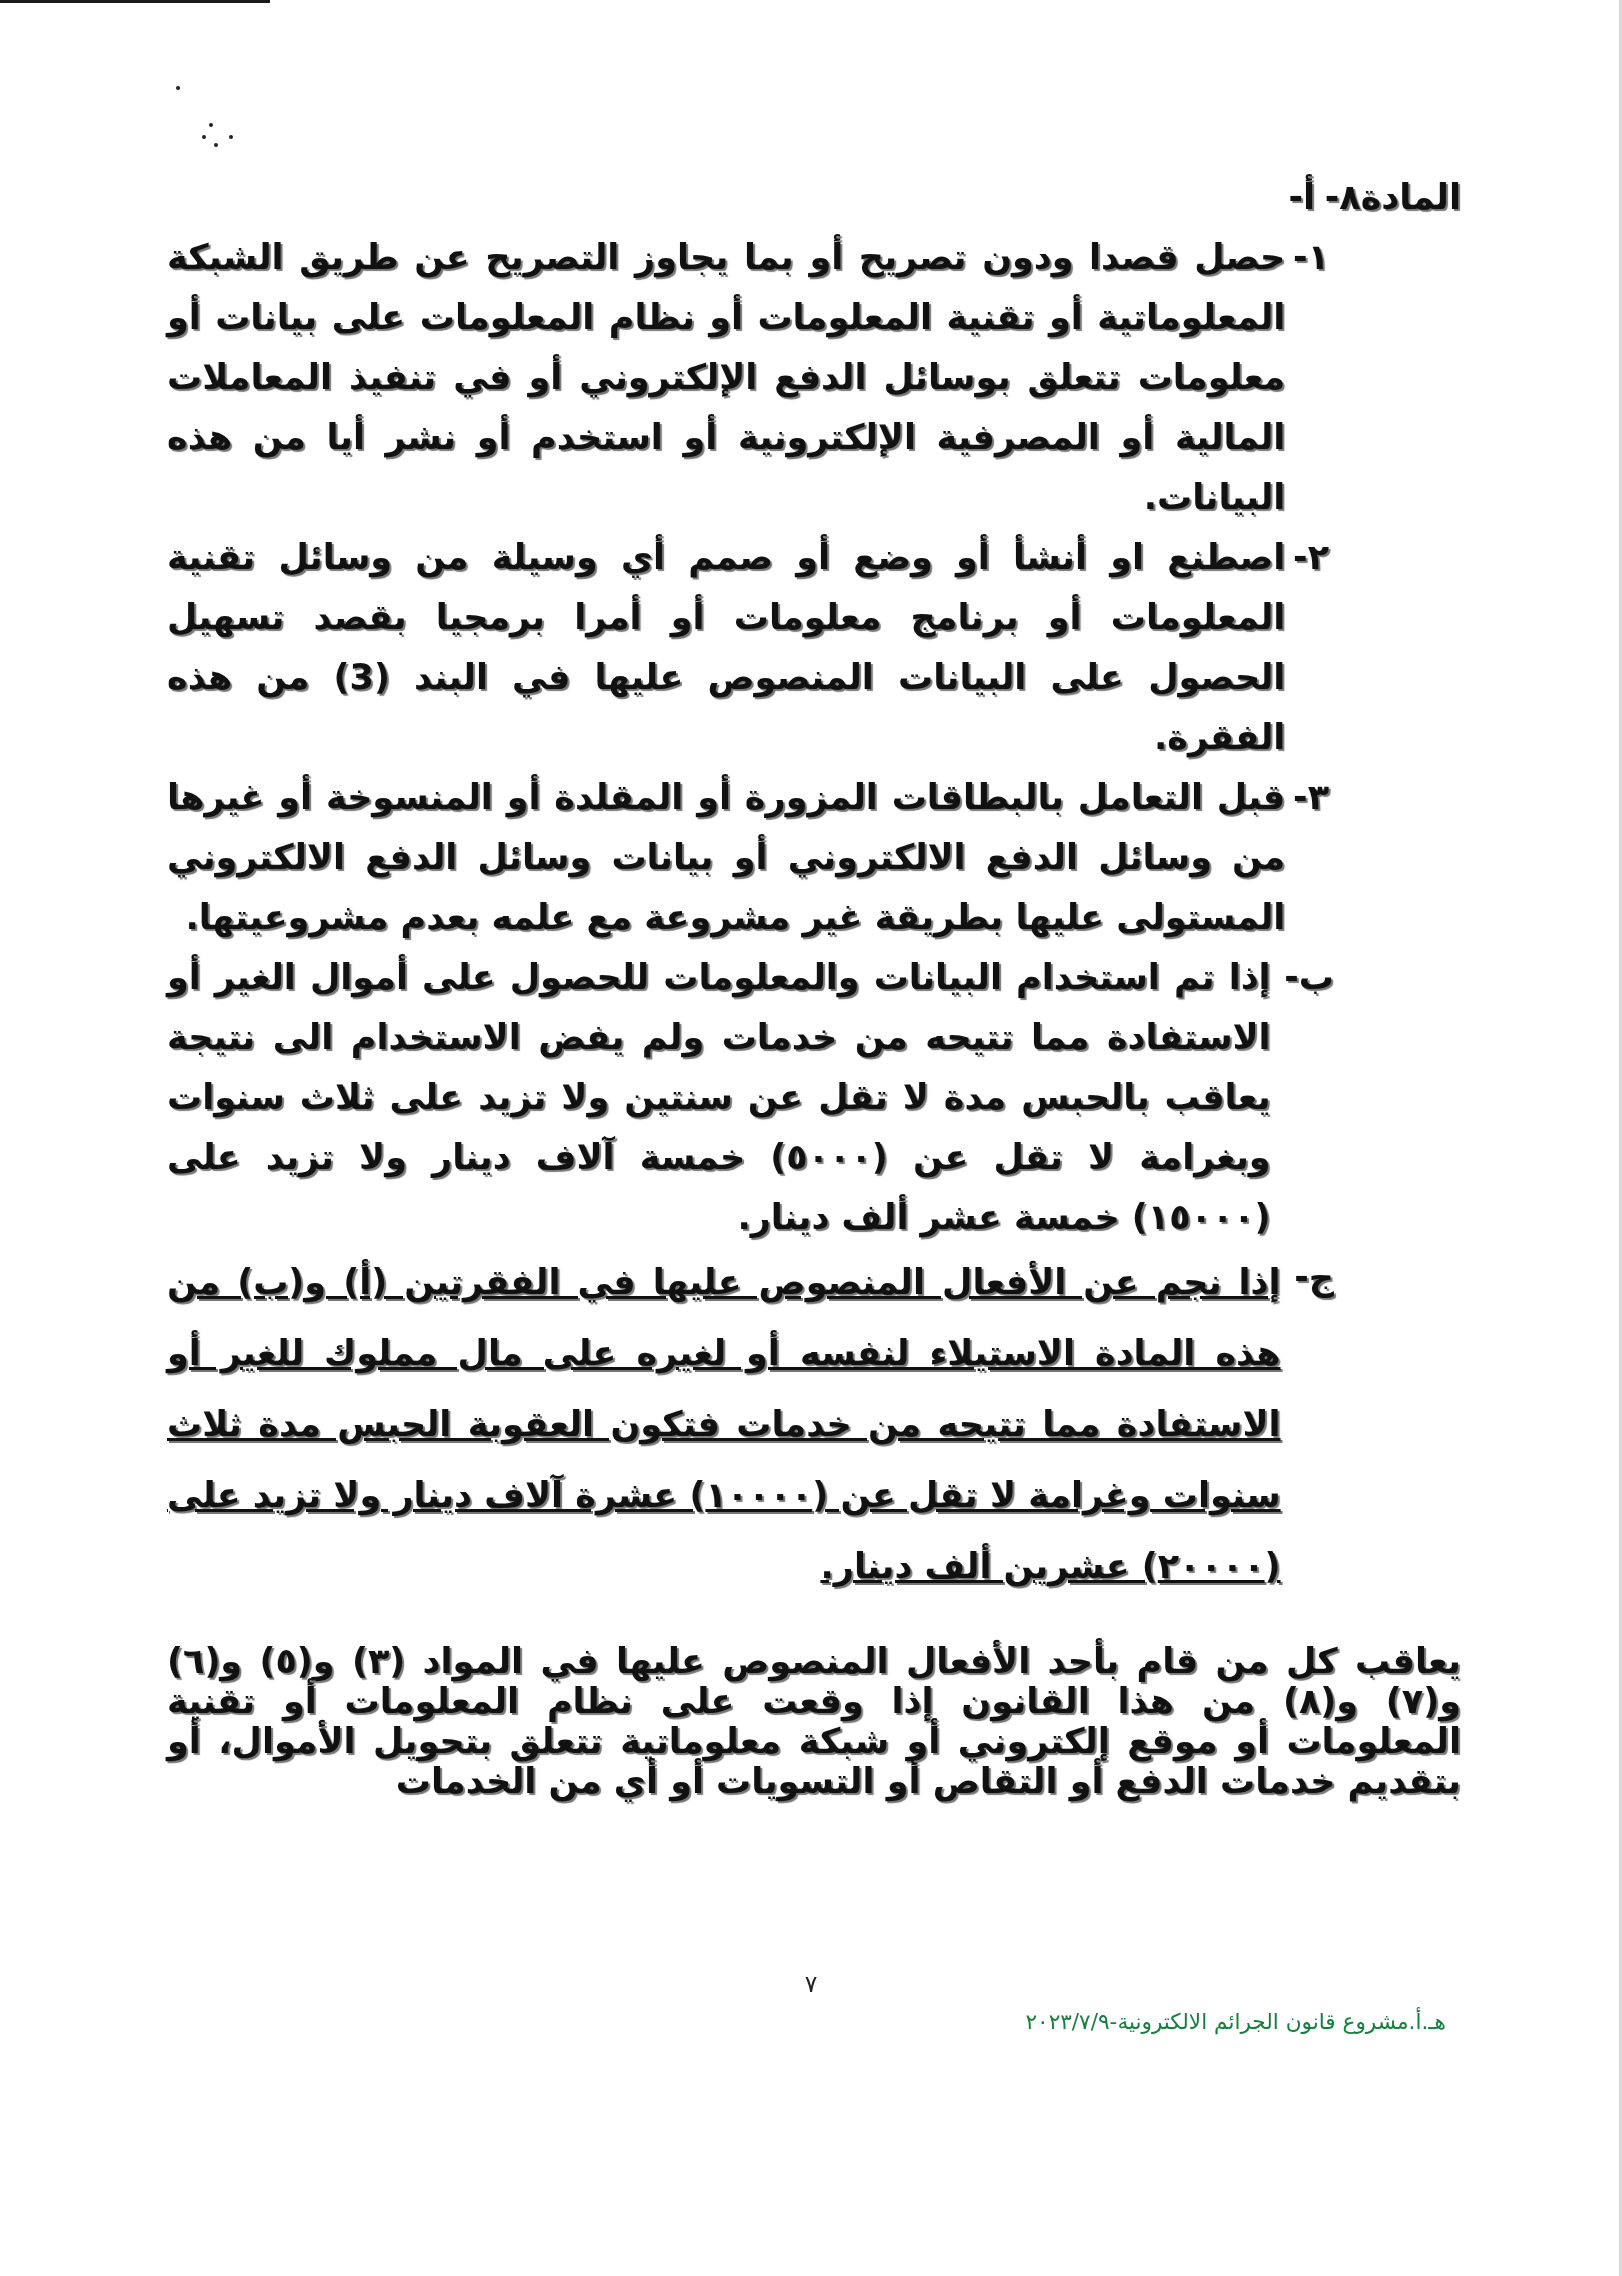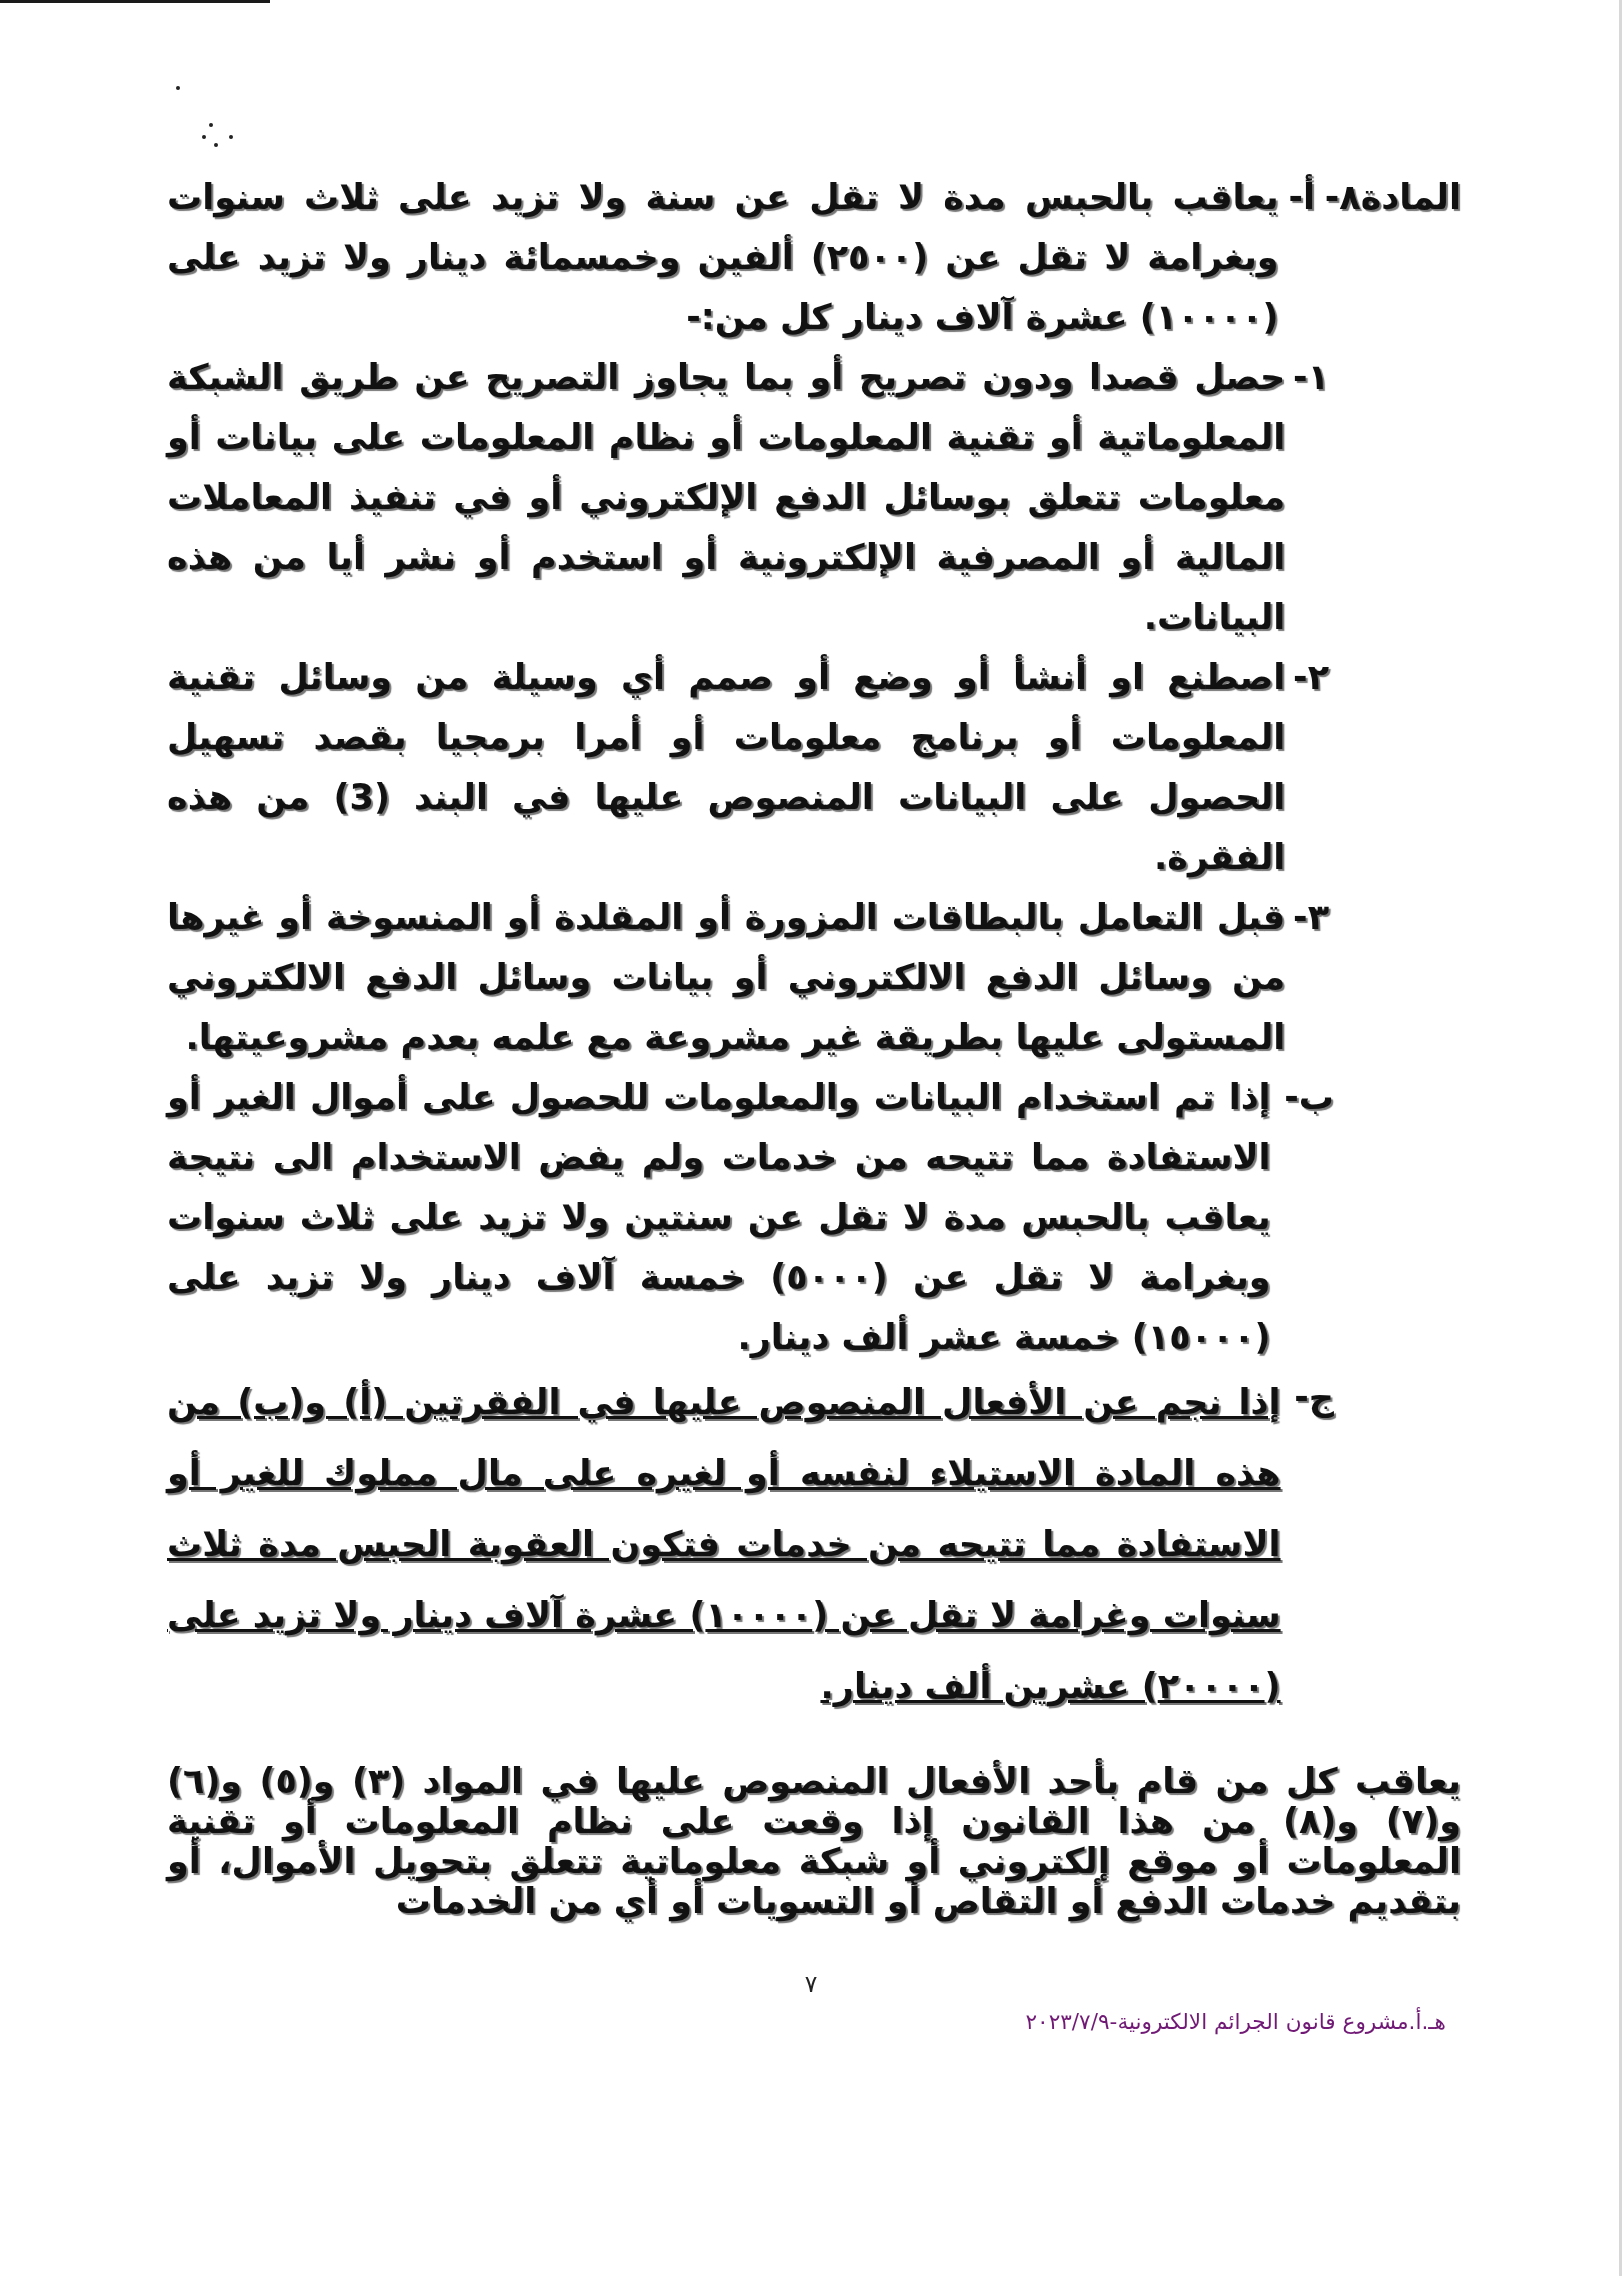--- a/index.html
+++ b/index.html
@@ -25,40 +25,39 @@
   .sub .letter { white-space: nowrap; padding-left: 13.7px; }
   .sub.c .body { line-height: 71px; text-decoration: underline; }
   .gap { height: 39px; }
   .art9 .body { line-height: 40px; }
   .page-number {
     position: absolute; top: 1970px; left: 0; width: 1622px; text-align: center;
     font-family: "DejaVu Sans", sans-serif; font-size: 23.5px; color: #222; direction: rtl;
   }
   .footer {
     position: absolute; top: 2009px; right: 176px; direction: rtl;
-    font-family: "DejaVu Sans", sans-serif; font-size: 21.6px; color: #701a75;
+    font-family: "DejaVu Sans", sans-serif; font-size: 21.6px; color: #15803d;
   }
 </style>
 </head>
 <body>
 
 <div class="top-edge"></div>
 <div class="right-edge"></div>
 <div class="speck" style="left:176px;top:86px;"></div>
 <div class="speck" style="left:209px;top:123px;"></div>
 <div class="speck" style="left:202px;top:135px;"></div>
 <div class="speck" style="left:229px;top:135px;"></div>
 <div class="speck" style="left:214px;top:143px;"></div>
 
 <div class="page">
 
   <div class="block">
     <span class="label">المادة٨-</span>
     <span class="label">أ-</span>
-    <span class="body">يعاقب بالحبس مدة لا تقل عن سنة ولا تزيد على ثلاث سنوات وبغرامة لا تقل عن (٢٥٠٠) ألفين وخمسمائة دينار ولا تزيد على (١٠٠٠٠) عشرة آلاف دينار كل من:-</span>
   </div>
 
   <div class="indent-item">
     <span class="num">١-</span>
     <span class="body">حصل قصدا ودون تصريح أو بما يجاوز التصريح عن طريق الشبكة المعلوماتية أو تقنية المعلومات أو نظام المعلومات على بيانات أو معلومات تتعلق بوسائل الدفع الإلكتروني أو في تنفيذ المعاملات المالية أو المصرفية الإلكترونية أو استخدم أو نشر أيا من هذه البيانات.</span>
   </div>
   <div class="indent-item">
     <span class="num">٢-</span>
     <span class="body">اصطنع او أنشأ أو وضع أو صمم أي وسيلة من وسائل تقنية المعلومات أو برنامج معلومات أو أمرا برمجيا بقصد تسهيل الحصول على البيانات المنصوص عليها في البند (3) من هذه الفقرة.</span>
   </div>

